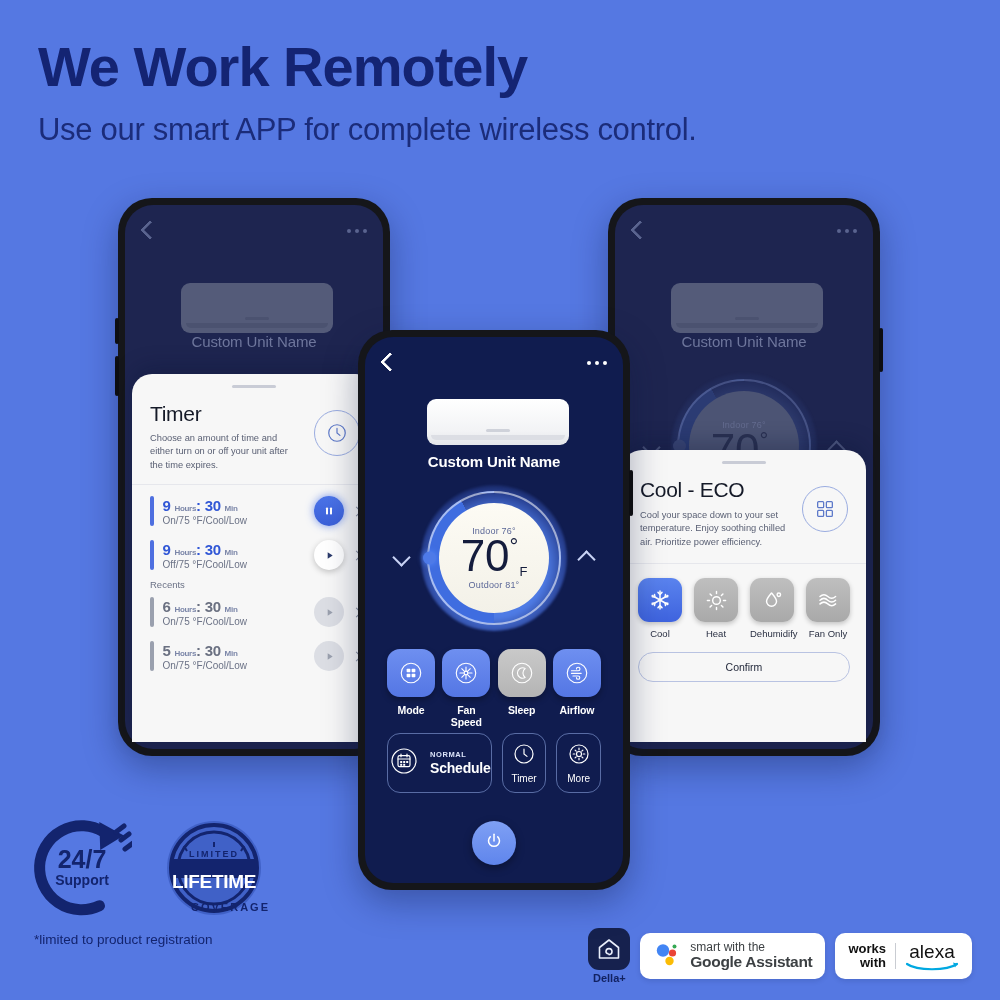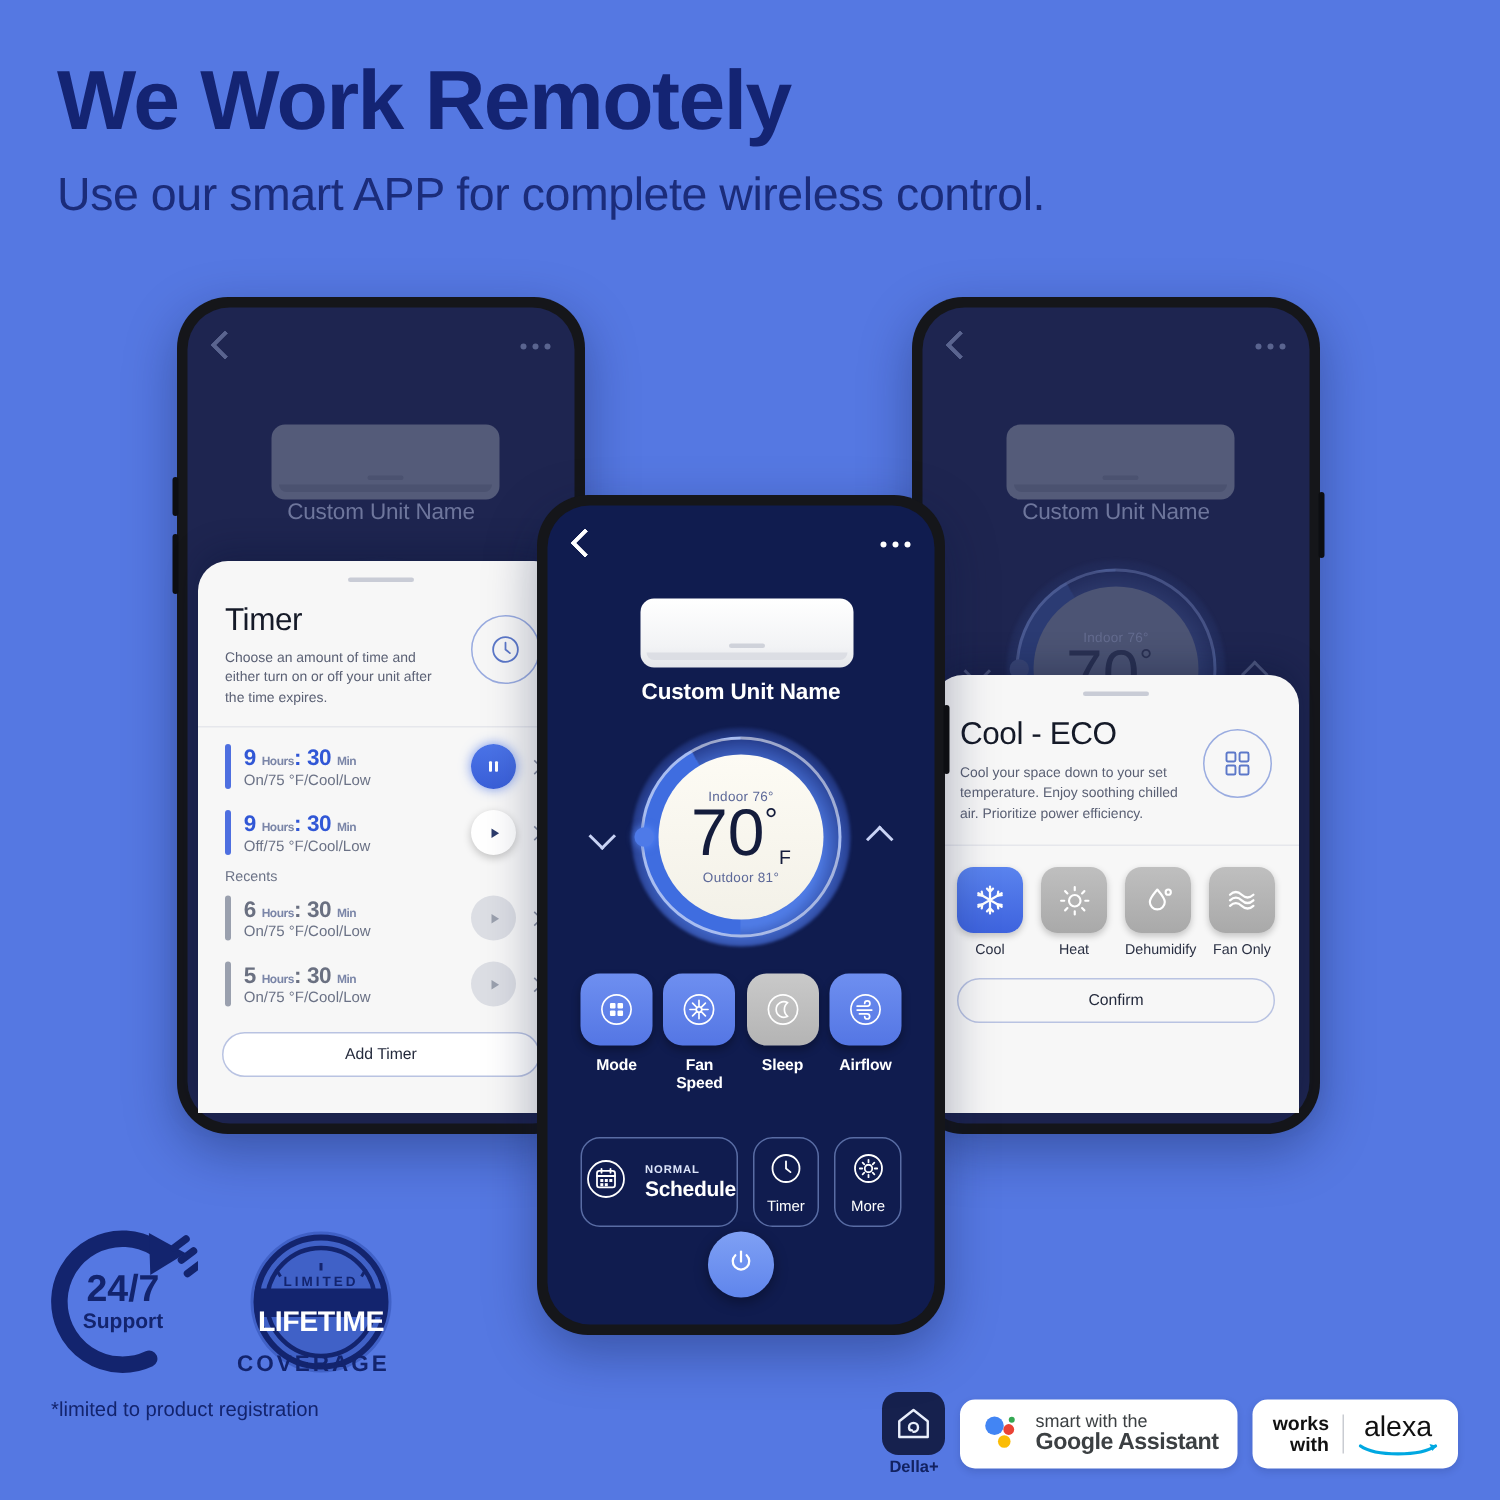--- a/index.html
+++ b/index.html
@@ -316,21 +316,20 @@
             <div class="tline2">On/75 °F/Cool/Low</div>
           </div>
           <div class="playbtn muted">
             <svg width="11" height="11" viewBox="0 0 24 24" fill="#9AA0AE">
                 <path d="M8 5l11 7-11 7z"></path>
               </svg>
           </div>
           <div class="chevr"></div>
         </div>
 
-        <div class="pillbtn" style="margin-top:10px;">Add Timer</div>
       </div>
     </div>
   </div>
 
   <div class="phone side" id="phone-right">
     <div class="btn-side" style="right:-3px; top:130px; height:44px;"></div>
     <div class="screen dim">
       <div class="nav-bar">
         <div class="chev-back"></div>
         <div class="dots">
@@ -503,21 +502,21 @@
               <circle cx="14" cy="14" r="10.5"></circle>
               <path d="M8 11.6h7.3a1.9 1.9 0 10-1.9-1.9"></path>
               <path d="M8 14.4h10.5"></path>
               <path d="M9.6 17.2h5.6a1.8 1.8 0 11-1.8 1.8"></path>
             </svg>
           </div>
           <div class="lbl">Airflow</div>
         </div>
       </div>
 
-      <div class="rowbtns" style="top:421px;align-items:center;">
+      <div class="rowbtns" style="top:396px;align-items:center;">
         <div class="obtn sched">
           <span>
             <svg width="32" height="32" viewBox="0 0 32 32" fill="none" stroke="#fff" stroke-width="1.2">
               <circle cx="16" cy="16" r="12"></circle>
               <rect x="10" y="10.6" width="12" height="11" rx="1.6"></rect>
               <path d="M10 14h12M13 9.2v2.6M19 9.2v2.6" stroke-linecap="round"></path>
               <rect x="12.2" y="16" width="2" height="2" fill="#fff" stroke="none"></rect>
               <rect x="15.2" y="16" width="2" height="2" fill="#fff" stroke="none"></rect>
               <rect x="18.2" y="16" width="2" height="2" fill="#fff" stroke="none"></rect>
               <rect x="12.2" y="18.8" width="2" height="2" fill="#fff" stroke="none"></rect>
@@ -579,21 +578,21 @@
         <circle r="47" fill="#2F4FB0" opacity=".55"></circle>
         <circle r="43" fill="none" stroke="#13246E" stroke-width="4"></circle>
         <circle r="36" fill="none" stroke="#13246E" stroke-width="3"></circle>
         <rect x="-44" y="-9" width="88" height="19" fill="#13246E"></rect>
         <path d="M-30-22 l3 5 M0-26 l0 5 M30-22 l-3 5" stroke="#13246E" stroke-width="2"></path>
       </g>
     </svg>
     <div style="position:absolute; left:0; top:13px; width:112px; height:100px;">
       <div style="position:absolute; width:100%; text-align:center; top:18px; font-size:9px; font-weight:700; color:#13246E; letter-spacing:2px;">LIMITED</div>
       <div style="position:absolute; width:100%; text-align:center; top:40px; font-size:19px; font-weight:700; color:#FFFFFF; letter-spacing:-.3px;">LIFETIME</div>
-      <div style="position:absolute; width:100%; text-align:left; top:70px; font-size:15px; font-weight:700; color:#13246E; letter-spacing:2px;">COVERAGE</div>
+      <div style="position:absolute; width:100%; text-align:right; top:70px; font-size:11px; font-weight:700; color:#13246E; letter-spacing:2px;">COVERAGE</div>
     </div>
   </div>
 
   <div class="fineprint">*limited to product registration</div>
 
   <div class="partners">
     <div class="della">
       <div class="ic">
         <svg width="26" height="26" viewBox="0 0 26 26" fill="none" stroke="#E9EEFB" stroke-width="1.6">
           <path d="M3.5 11.5 13 4l9.5 7.5V22h-19z" stroke-linejoin="round"></path>

